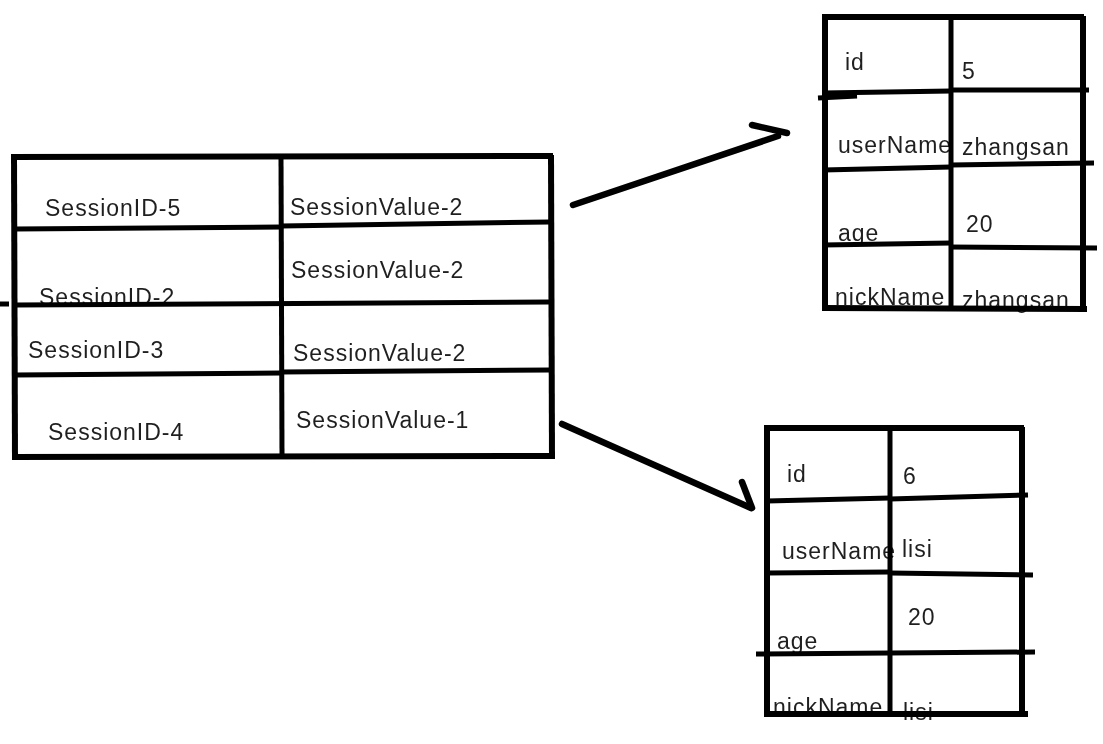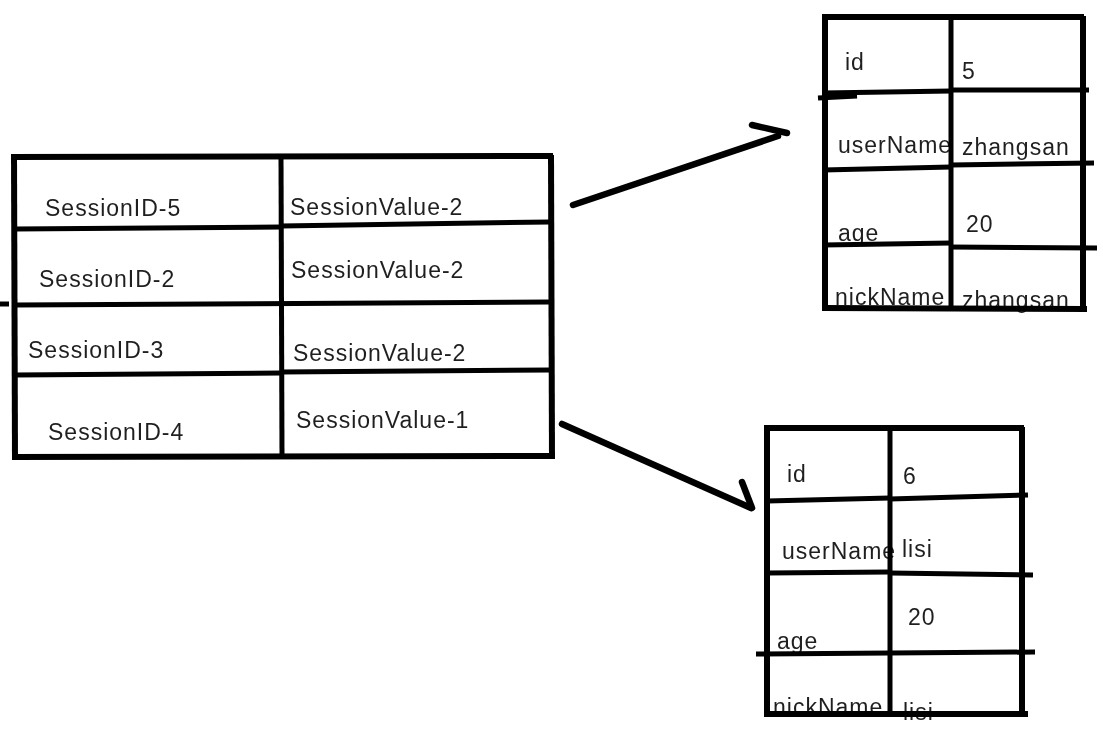--- a/index.html
+++ b/index.html
@@ -37,21 +37,21 @@
   svg.lines line.arrow{stroke-width:6.5;stroke-linecap:round;}
 </style>
 </head>
 <body>
 
 <div class="canvas">
 
   <div>
     <span class="t" style="left:45px;top:195px">SessionID-5</span>
     <span class="t" style="left:290px;top:194px">SessionValue-2</span>
-    <span class="t" style="left:39px;top:266px">SessionID-2</span>
+    <span class="t" style="left:39px;top:284px">SessionID-2</span>
     <span class="t" style="left:291px;top:257px">SessionValue-2</span>
     <span class="t" style="left:28px;top:337px">SessionID-3</span>
     <span class="t" style="left:293px;top:340px">SessionValue-2</span>
     <span class="t" style="left:48px;top:419px">SessionID-4</span>
     <span class="t" style="left:296px;top:407px">SessionValue-1</span>
   </div>
 
   <div>
     <span class="t" style="left:845px;top:49px">id</span>
     <span class="t" style="left:962px;top:58px">5</span>

